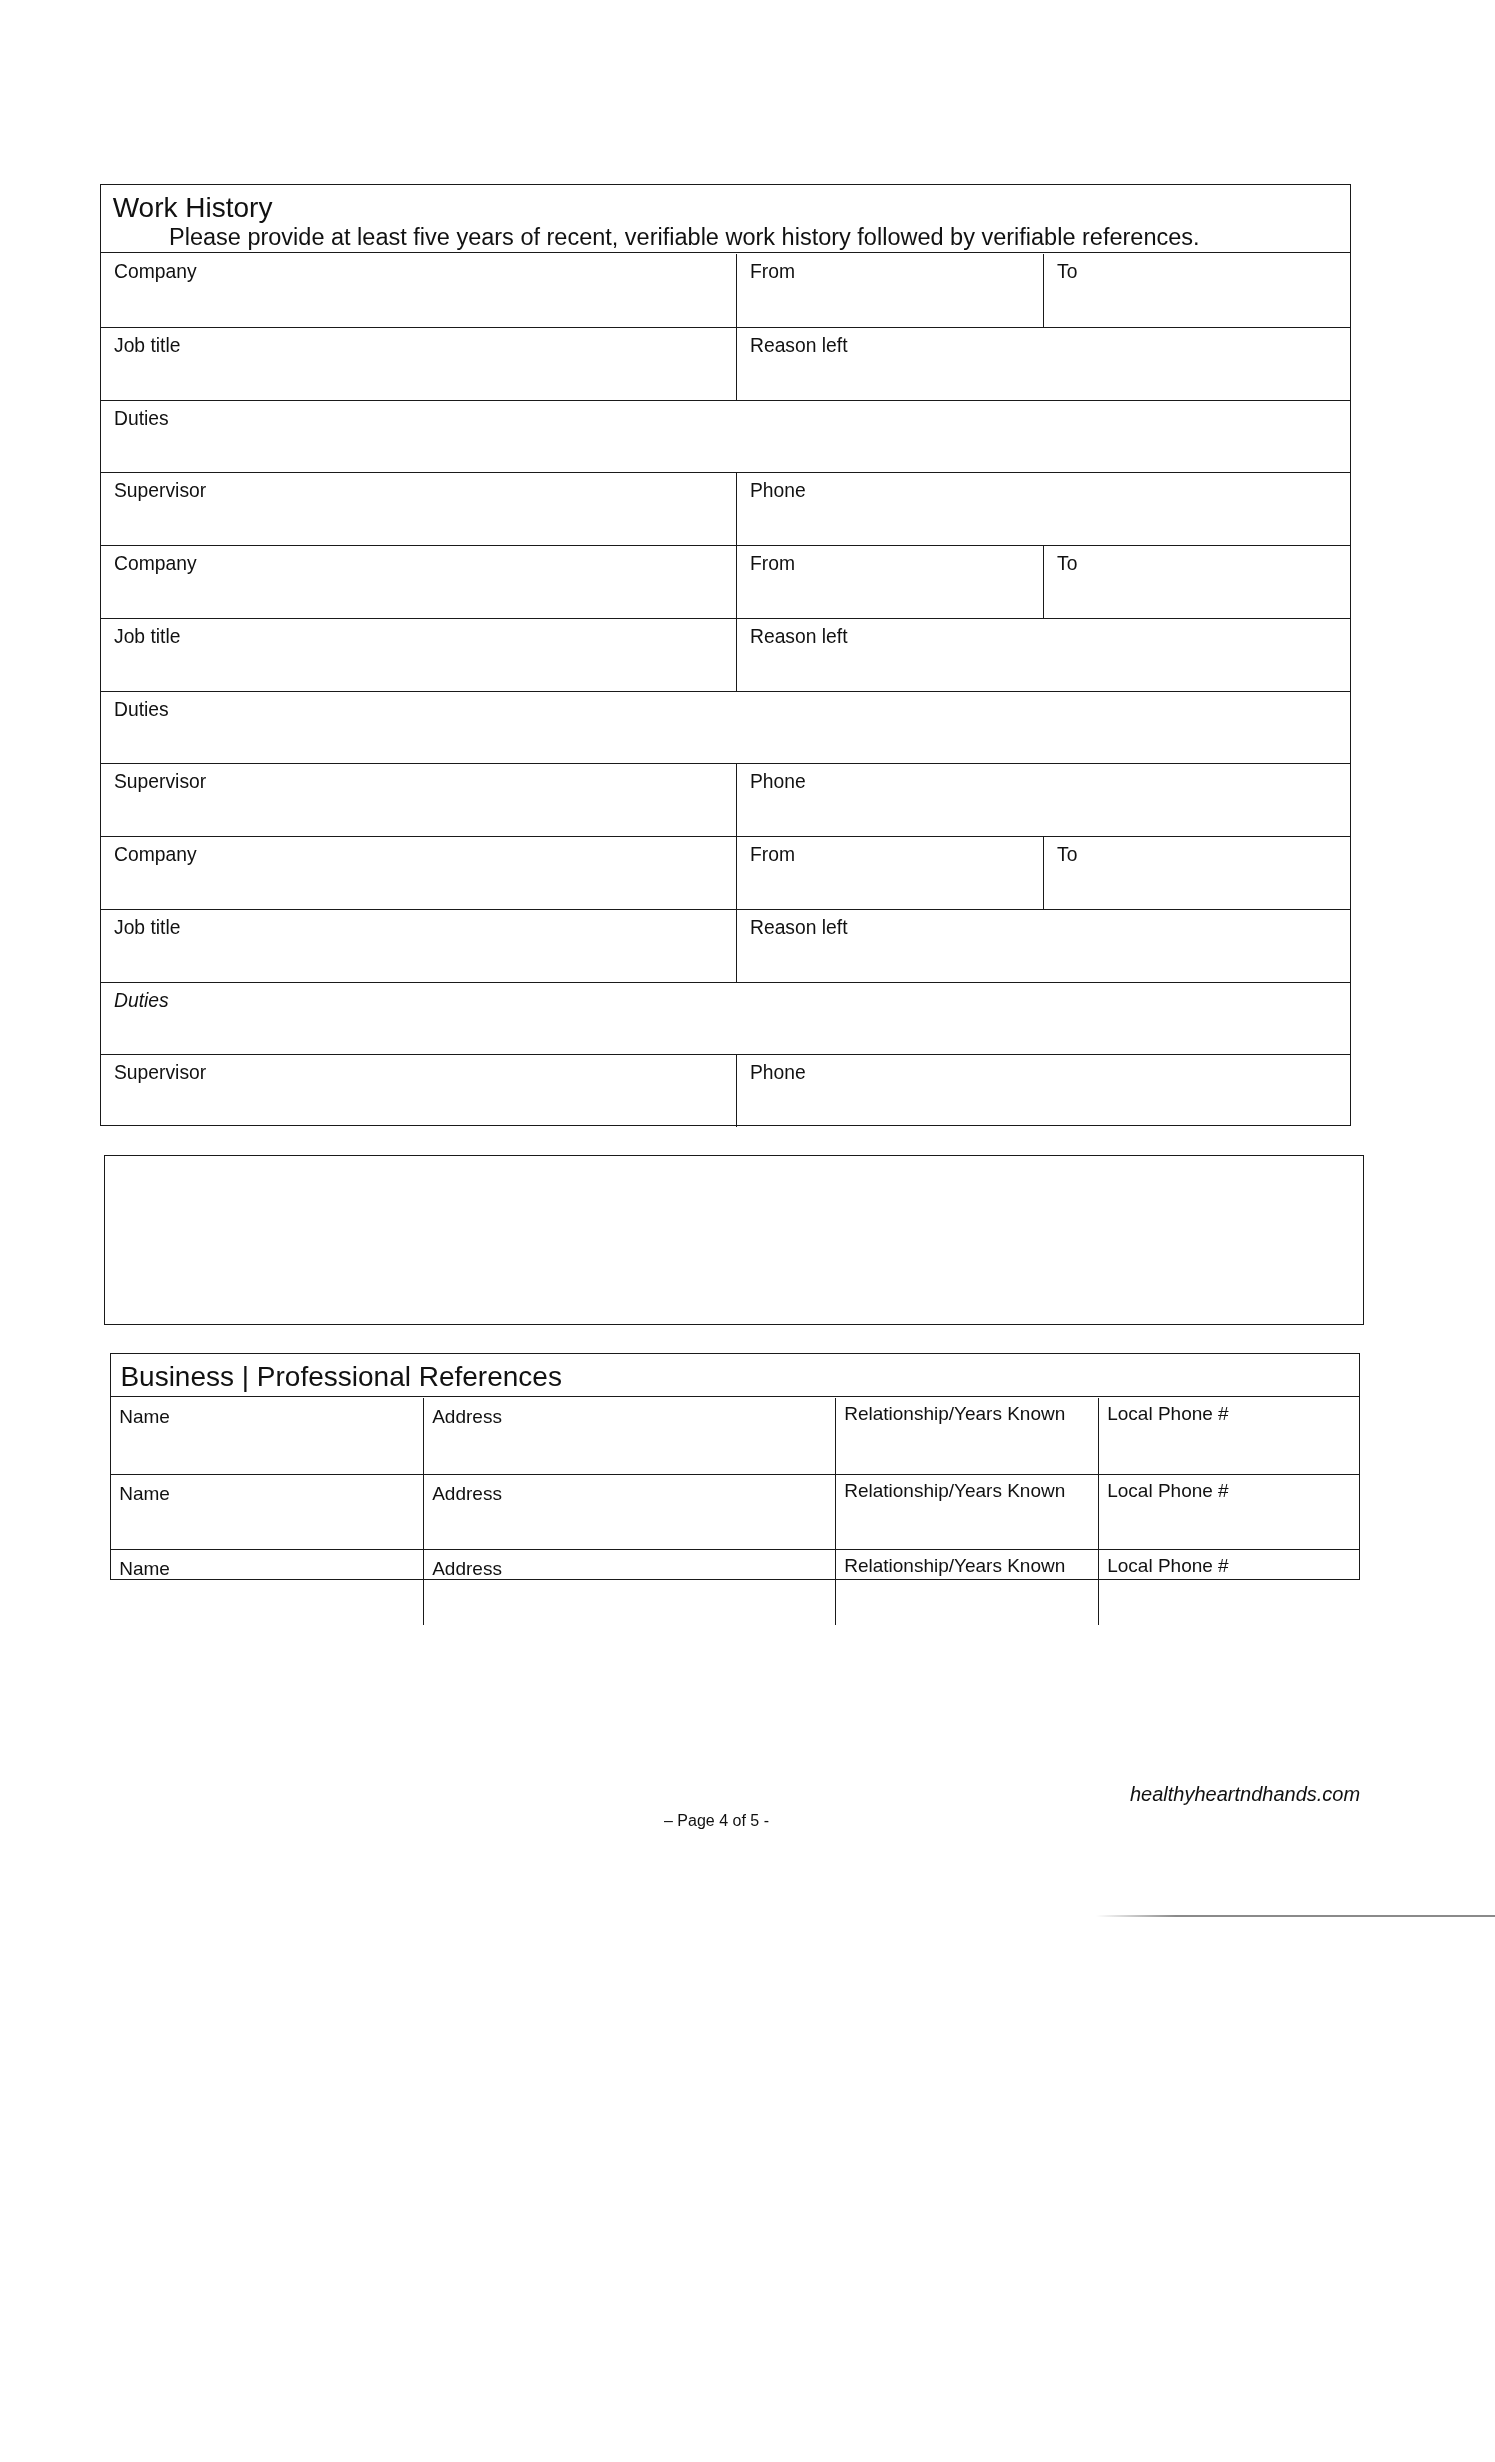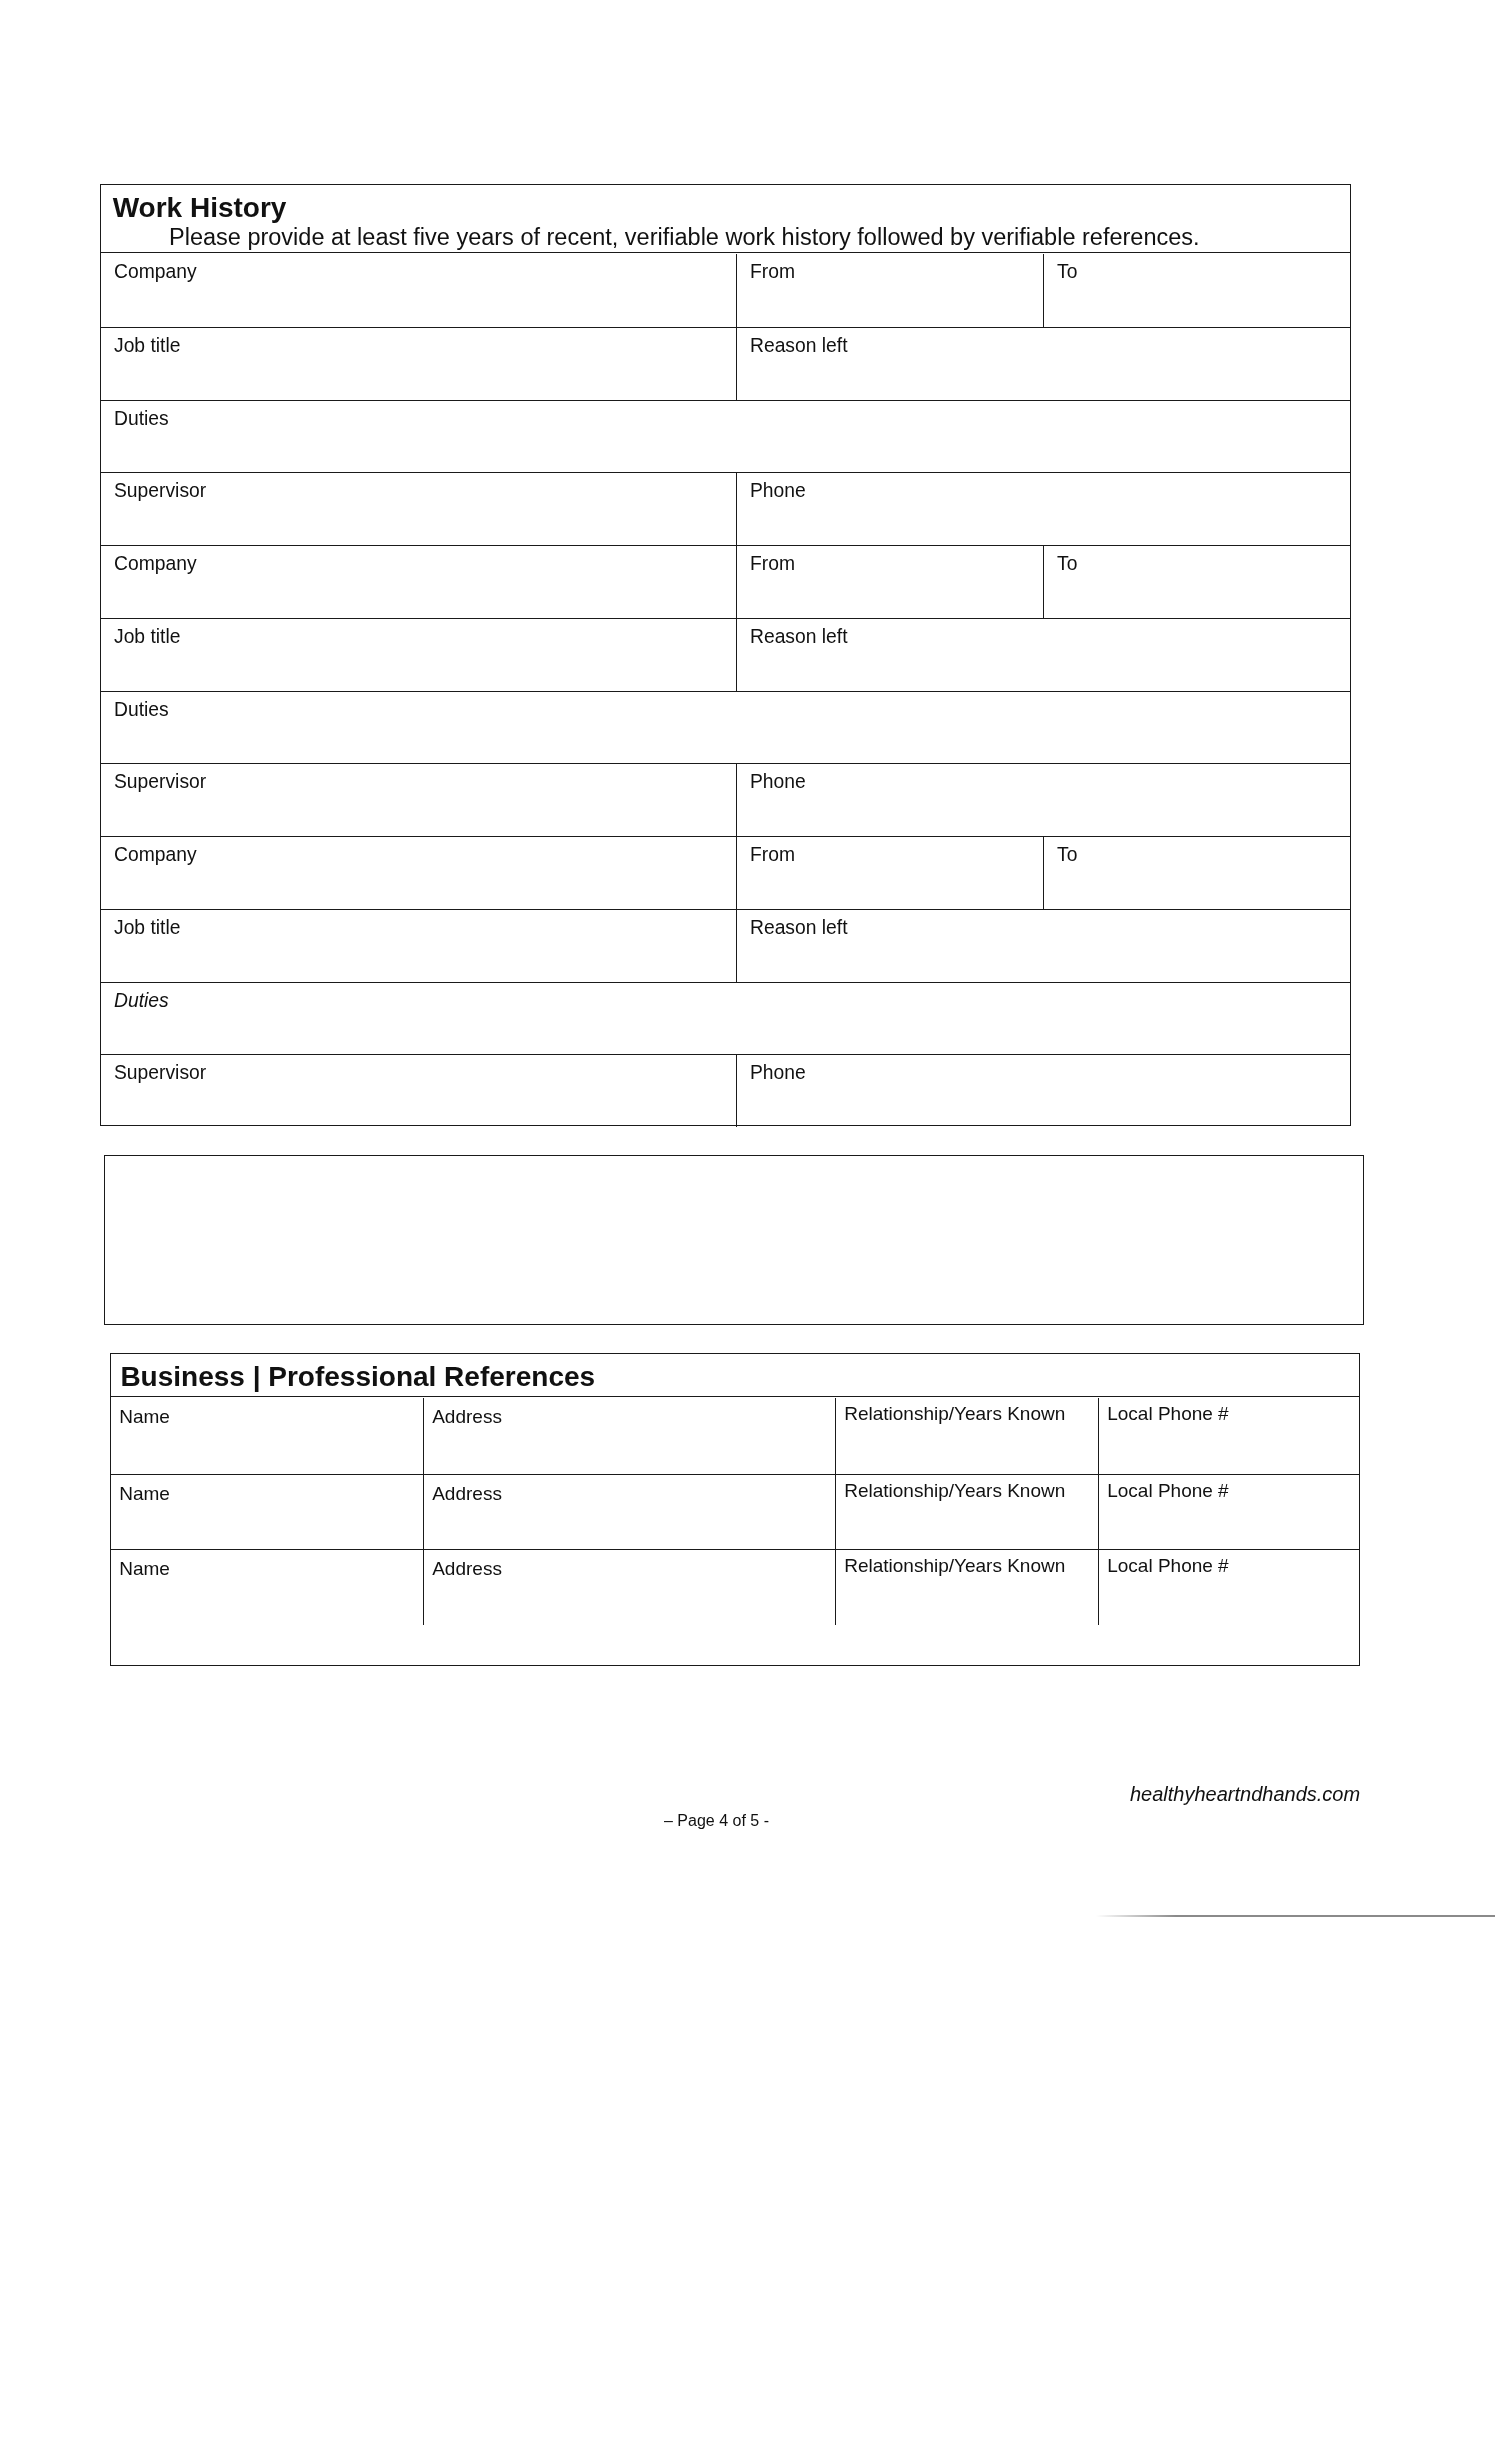--- a/index.html
+++ b/index.html
@@ -2,21 +2,21 @@
 <html style="font-size:9.4px"><head>
 <meta charset="utf-8">
 <style>
   html, body { margin: 0; padding: 0; background: #ffffff; }
   body { width: 1495px; height: 2462px; position: relative; overflow: hidden;
          font-family: "Liberation Sans", sans-serif; color: #111111; }
   .box { position: absolute; border: 1.8px solid #1a1a1a; box-sizing: border-box; }
   .cell { position: absolute; box-sizing: border-box; border-color: #1a1a1a; border-style: solid; border-width: 0; }
   .lbl { position: absolute; left: 13px; top: 7px; font-size: 19.3px; white-space: nowrap; }
   .lbl.it { font-style: italic; }
-  .title { position: absolute; font-weight: bold; white-space: nowrap; }
+  .title { position: absolute; font-weight: normal; white-space: nowrap; }
   .field { position: absolute; left: 0; top: 0; right: 0; bottom: 0; cursor: text; }
   .footer { position: absolute; font-size: 16px; white-space: nowrap; }
   .scanline { position: absolute; height: 2.3px; background: linear-gradient(to right, rgba(150,150,150,0), #8a8a8a 20%, #8a8a8a); }
 </style>
 </head>
 <body>
 
 <div class="box" style="left:100px; top:184px; width:1251px; height:942px;">
   <div class="title" style="left:11.7px; top:7px; font-size:28px;">Work History</div>
   <div class="title" style="left:45px; top:39px; font-size:23.5px; font-weight:normal;margin-left:23px;">Please provide at least five years of recent, verifiable work history followed by verifiable references.</div>
@@ -118,21 +118,21 @@
         <span class="lbl">Phone</span>
         <div class="field"></div>
       </div>
     </div>
 </div>
 
 <div class="box" style="left:104px; top:1155px; width:1260px; height:170px;">
   <textarea style="position: absolute; inset: 41px 5.9px 5.9px; border: none; resize: none; outline: none; background: transparent; font-family: &quot;Liberation Sans&quot;, sans-serif; font-size: 19px;"></textarea>
 </div>
 
-<div class="box" style="left:110px; top:1353px; width:1250px; height:313px;">
+<div class="box" style="left:110px; top:1353px; width:1250px; height:227px;">
   <div class="title" style="left:9.4px; top:7px; font-size:28px;">Business | Professional References</div>
   <div style="position:absolute; left:0; right:0; top:42px; border-top:1.8px solid #1a1a1a;"></div>
   <div id="ref-rows" style="position:absolute; left:0; right:0; top:44px; bottom:0;">
       <div class="cell" style="top: 0px; height: 76px; left: 0px; width: 312px;">
         <span class="lbl" style="top: 8.2px; left: 8.2px; font-size: 19px;">Name</span>
         <div class="field"></div>
       </div>
       <div class="cell" style="top: 0px; height: 76px; left: 312px; width: 412px; border-left-width: 1.2px;">
         <span class="lbl" style="top: 8.2px; left: 8.2px; font-size: 19px;">Address</span>
         <div class="field"></div>

